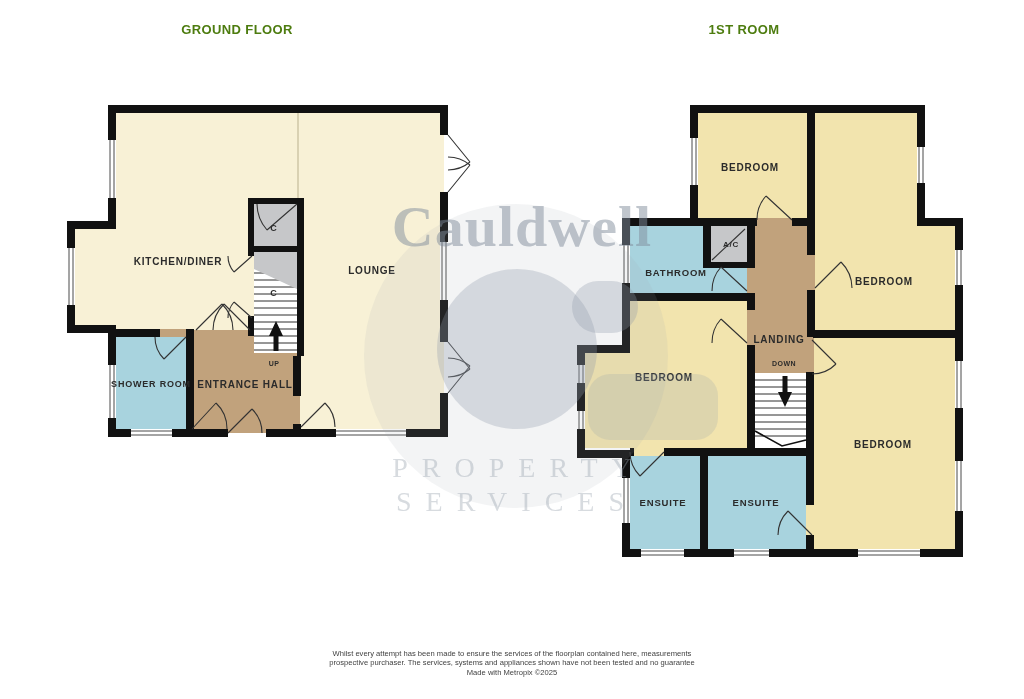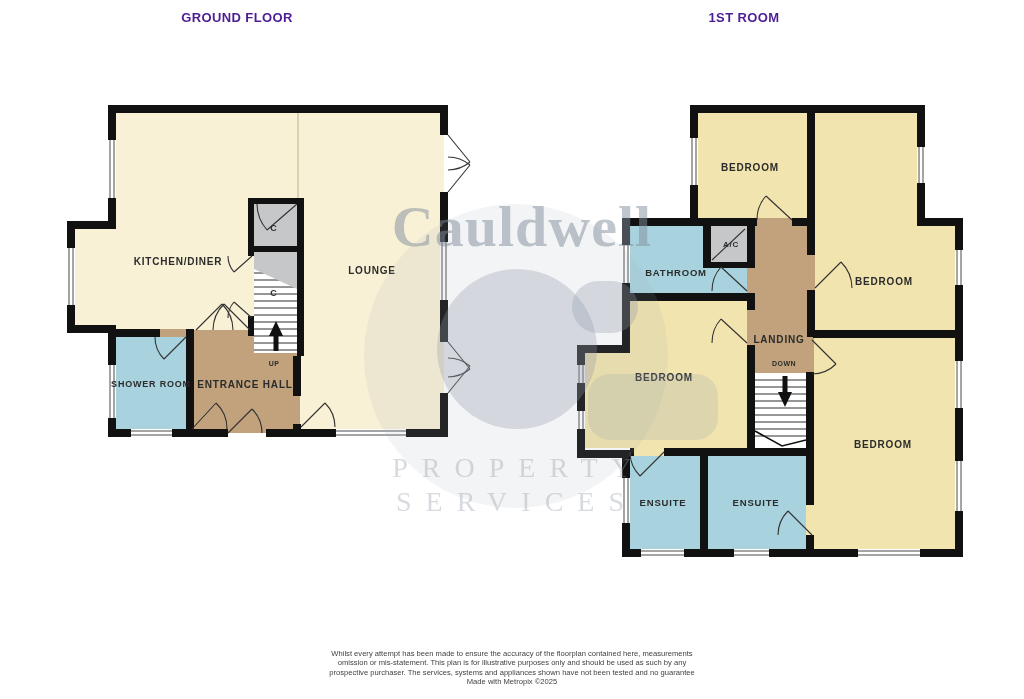--- a/index.html
+++ b/index.html
@@ -1,19 +1,19 @@
 <!DOCTYPE html>
 <html><head>
 <meta charset="utf-8">
 <style>
   html,body{margin:0;padding:0;background:#fff;}
   #stage{position:relative;width:1024px;height:699px;background:#fff;overflow:hidden;
          font-family:"Liberation Sans", sans-serif;}
-  .floor-title{position:absolute;top:10px;transform:translateX(-50%);
-        font-size:13px;font-weight:600;letter-spacing:.4px;color:#4c1d95;white-space:nowrap;}
+  .floor-title{position:absolute;top:22px;transform:translateX(-50%);
+        font-size:13px;font-weight:600;letter-spacing:.4px;color:#4d7c0f;white-space:nowrap;}
   #title-ground{left:237px;}
   #title-first{left:744px;}
   #plan-svg{position:absolute;left:0;top:0;}
   .room-label{font-family:"Liberation Sans", sans-serif;font-weight:bold;fill:#2B2B2B;
         letter-spacing:.8px;text-anchor:middle;}
   .lbl-10{font-size:10px;} .lbl-95{font-size:9.5px;} .lbl-9{font-size:9px;}
   .lbl-8{font-size:8px;} .lbl-7{font-size:7px;letter-spacing:.5px;}
   .door{stroke:#333;stroke-width:1.1;fill:none;}
   .tread{stroke:#2F2F2F;stroke-width:1;fill:none;}
   .winframe{stroke:#4A4A4A;stroke-width:1;fill:none;}
@@ -257,18 +257,17 @@
       <circle cx="517" cy="349" r="80" fill="#8E99A8" opacity="0.30"></circle>
       <rect x="572" y="281" width="66" height="52" rx="26" fill="#8E99A8" opacity="0.30"></rect>
       <rect x="588" y="374" width="130" height="66" rx="22" fill="#8E99A8" opacity="0.20"></rect>
       <text class="wm-brand" x="522" y="246">Cauldwell</text>
       <text class="wm-word" x="519" y="477">PROPERTY</text>
       <text class="wm-word" x="517" y="511">SERVICES</text>
     </g>
   </svg>
 
   <div id="disclaimer">
-    <div>Whilst every attempt has been made to ensure the accuracy of the floorplan contained here, measurements</div>
-    <div>omission or mis-statement. This plan is for illustrative purposes only and should be used as such by any</div>
+    <div>Whilst every attempt has been made to ensure the services of the floorplan contained here, measurements</div>
     <div>prospective purchaser. The services, systems and appliances shown have not been tested and no guarantee</div>
     <div>Made with Metropix ©2025</div>
   </div>
 </div>
 
 </body></html>

